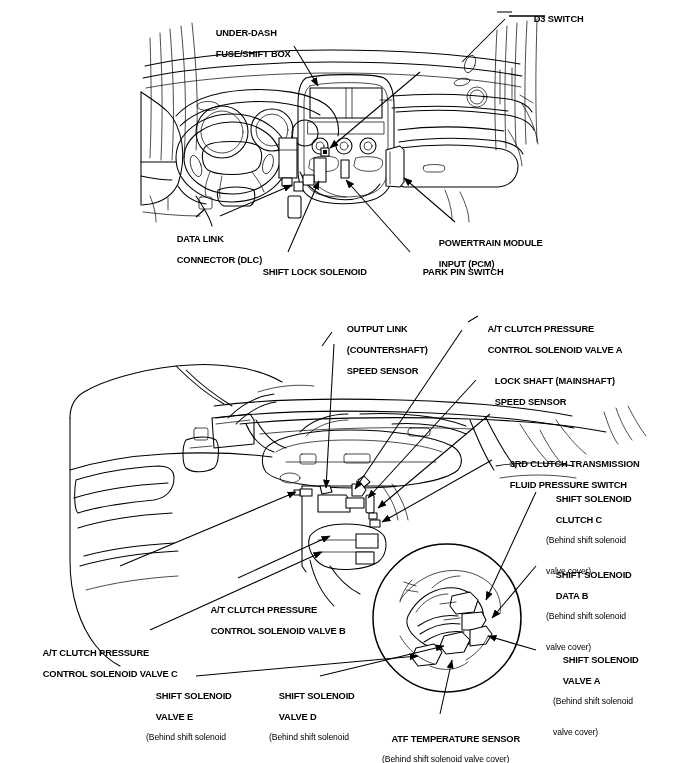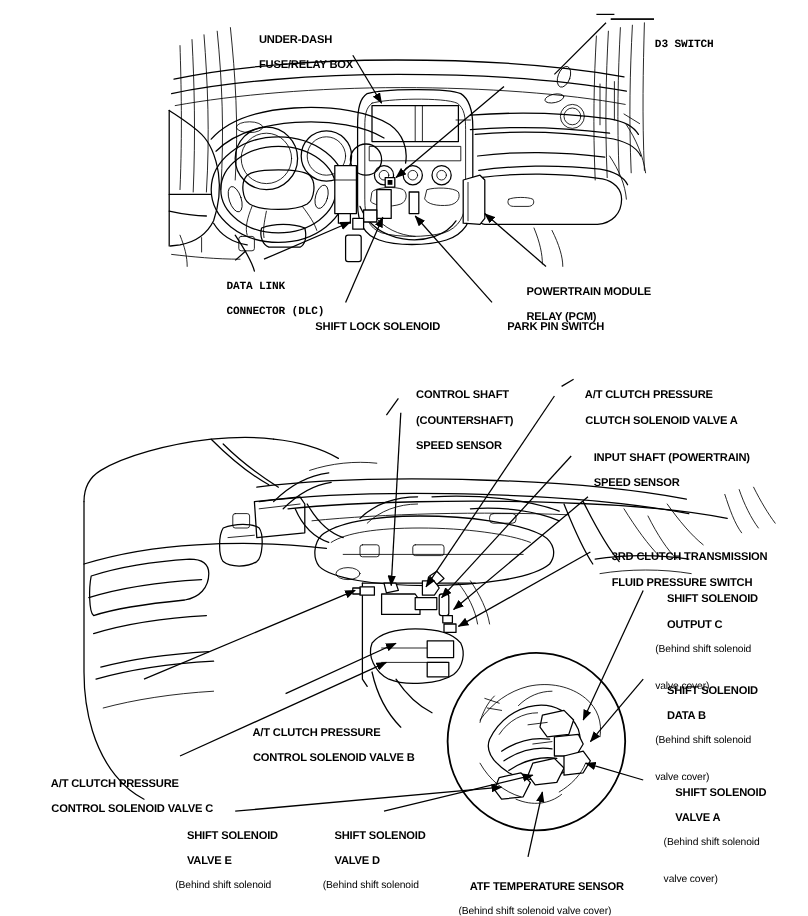--- a/index.html
+++ b/index.html
@@ -389,70 +389,70 @@
 
       <line class="ldr" x1="440" y1="714" x2="452" y2="660" marker-end="url(#arrowhead)"></line>
 
       <line class="ldr" x1="322" y1="346" x2="332" y2="332"></line>
       <line class="ldr" x1="468" y1="322" x2="478" y2="316"></line>
     </g>
   </svg>
 
   <div class="label" style="left:206px; top:18px;">
     <span>UNDER-DASH</span><br>
-    <span>FUSE/RELAY BOX</span>
-  </div>
-
-  <div class="label" style="left:524px; top:22px;font-family:Liberation Mono, monospace;">
+    <span>FUSE/SHIFT BOX</span>
+  </div>
+
+  <div class="label" style="left:524px; top:4px;">
     <span>D3 SWITCH</span>
   </div>
 
-  <div class="label" style="left:167px; top:224px;font-family:Liberation Mono, monospace;">
+  <div class="label" style="left:167px; top:224px;">
     <span>DATA LINK</span><br>
     <span>CONNECTOR (DLC)</span>
   </div>
 
   <div class="label" style="left:253px; top:257px;">
     <span>SHIFT LOCK SOLENOID</span>
   </div>
 
   <div class="label" style="left:413px; top:257px;">
     <span>PARK PIN SWITCH</span>
   </div>
 
   <div class="label" style="left:429px; top:228px;">
     <span>POWERTRAIN MODULE</span><br>
-    <span>RELAY (PCM)</span>
+    <span>INPUT (PCM)</span>
   </div>
 
   <div class="label" style="left:337px; top:314px;">
-    <span>CONTROL SHAFT</span><br>
+    <span>OUTPUT LINK</span><br>
     <span>(COUNTERSHAFT)</span><br>
     <span>SPEED SENSOR</span>
   </div>
 
   <div class="label" style="left:478px; top:314px;">
     <span>A/T CLUTCH PRESSURE</span><br>
-    <span>CLUTCH SOLENOID VALVE A</span>
+    <span>CONTROL SOLENOID VALVE A</span>
   </div>
 
   <div class="label" style="left:485px; top:366px;">
-    <span>INPUT SHAFT (POWERTRAIN)</span><br>
+    <span>LOCK SHAFT (MAINSHAFT)</span><br>
     <span>SPEED SENSOR</span>
   </div>
 
 
   <div class="label" style="left:500px; top:449px;">
     <span>3RD CLUTCH TRANSMISSION</span><br>
     <span>FLUID PRESSURE SWITCH</span>
   </div>
 
   <div class="label" style="left:546px; top:484px;">
     <span>SHIFT SOLENOID</span><br>
-    <span>OUTPUT C</span>
+    <span>CLUTCH C</span>
     <span class="sub">(Behind shift solenoid</span>
     <span class="sub">valve cover)</span>
   </div>
 
   <div class="label" style="left:546px; top:560px;">
     <span>SHIFT SOLENOID</span><br>
     <span>DATA B</span>
     <span class="sub">(Behind shift solenoid</span>
     <span class="sub">valve cover)</span>
   </div>

